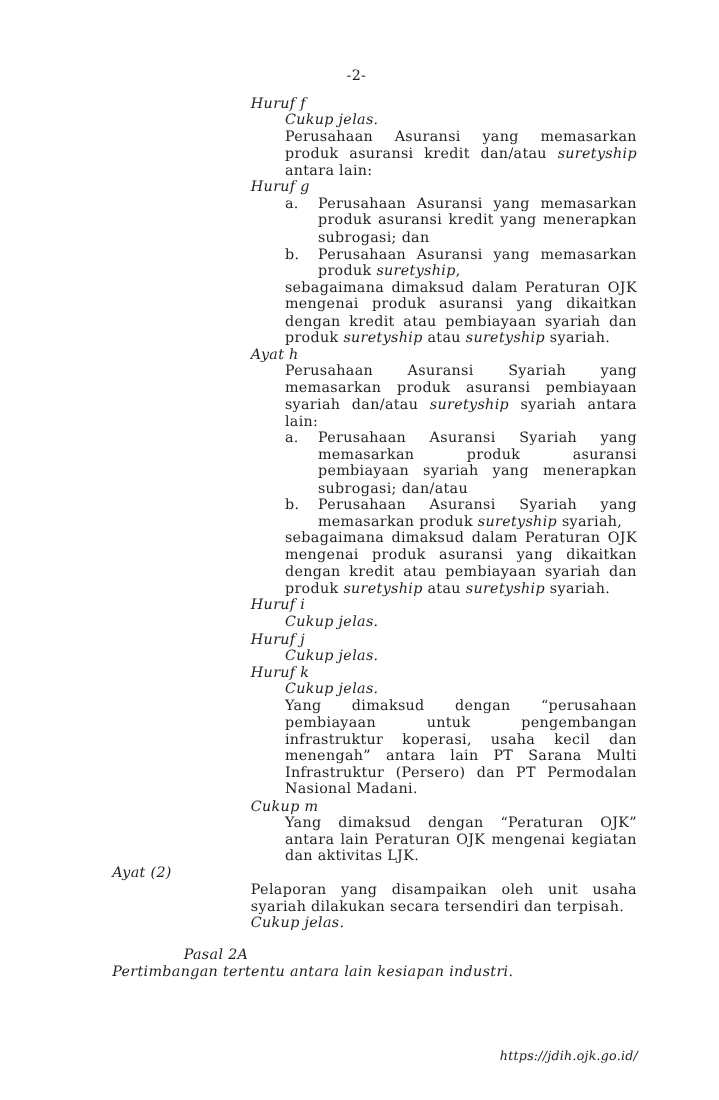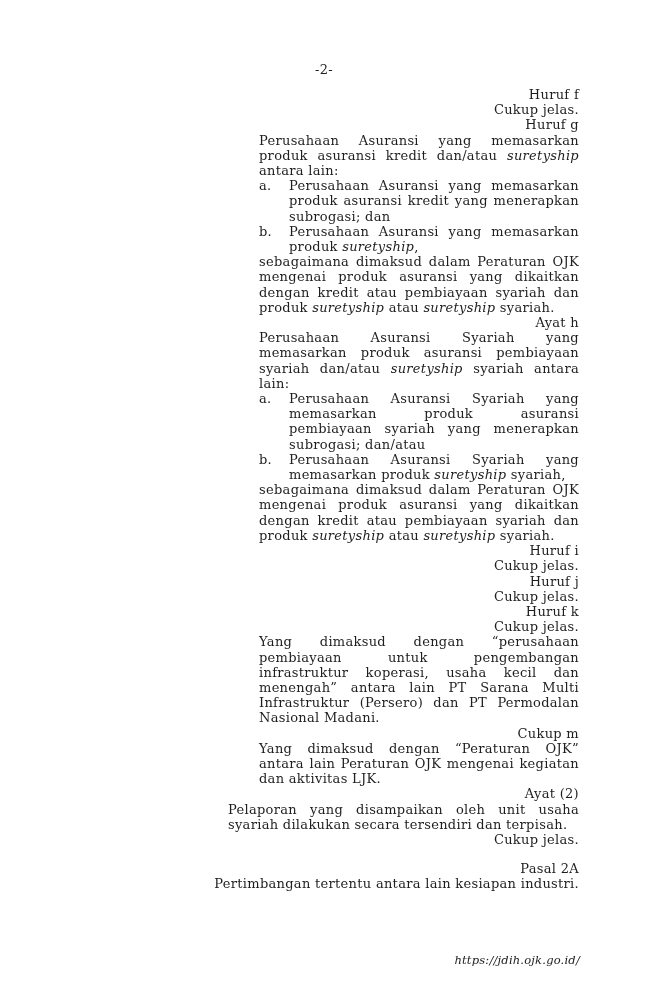--- a/index.html
+++ b/index.html
@@ -31,24 +31,24 @@
     left: 0;
     right: 0;
   }
   .block {
     font-size: 13px;
     line-height: 15.2px;
     letter-spacing: 0.3px;
     text-align: justify;
     margin-right: 75px;
   }
-  .block.left { text-align: right; }
+  .block.left { text-align: left; font-style: italic; }
   .lv0 { margin-left: 137px; }
-  .lv1 { }
-  .lv2 { margin-left: 81px; }
+  .lv1 { margin-left: 167px; }
+  .lv2 { margin-left: 102px; }
   .lv3 { margin-left: 228px; }
   .lv4 { margin-left: 259px; }
   .list-item { display: flex; }
   .marker {
     flex: 0 0 30px;
     width: 30px;
   }
   .li-text {
     flex: 1;
     text-align: justify;
@@ -67,22 +67,22 @@
 </style>
 </head>
 <body>
 
 <div class="page">
   <div class="page-number">-2-</div>
 
   <div class="doc-content" id="doc-content">
       <div class="block lv3 left"><span>Huruf f</span></div>
       <div class="block lv4 left"><span>Cukup jelas.</span></div>
+      <div class="block lv4"><span>Perusahaan Asuransi yang memasarkan produk asuransi kredit dan/atau </span><em>suretyship</em><span> antara lain:</span></div>
       <div class="block lv3 left"><span>Huruf g</span></div>
-      <div class="block lv4"><span>Perusahaan Asuransi yang memasarkan produk asuransi kredit dan/atau </span><em>suretyship</em><span> antara lain:</span></div>
       <div class="block lv4 list-item">
         <span class="marker">a.</span>
         <div class="li-text"><span>Perusahaan Asuransi yang memasarkan produk asuransi kredit yang menerapkan subrogasi; dan</span></div>
       </div>
       <div class="block lv4 list-item">
         <span class="marker">b.</span>
         <div class="li-text"><span>Perusahaan Asuransi yang memasarkan produk </span><em>suretyship</em><span>,</span></div>
       </div>
       <div class="block lv4"><span>sebagaimana dimaksud dalam Peraturan OJK mengenai produk asuransi yang dikaitkan dengan kredit atau pembiayaan syariah dan produk </span><em>suretyship</em><span> atau </span><em>suretyship</em><span> syariah.</span></div>
       <div class="block lv3 left"><span>Ayat h</span></div>

